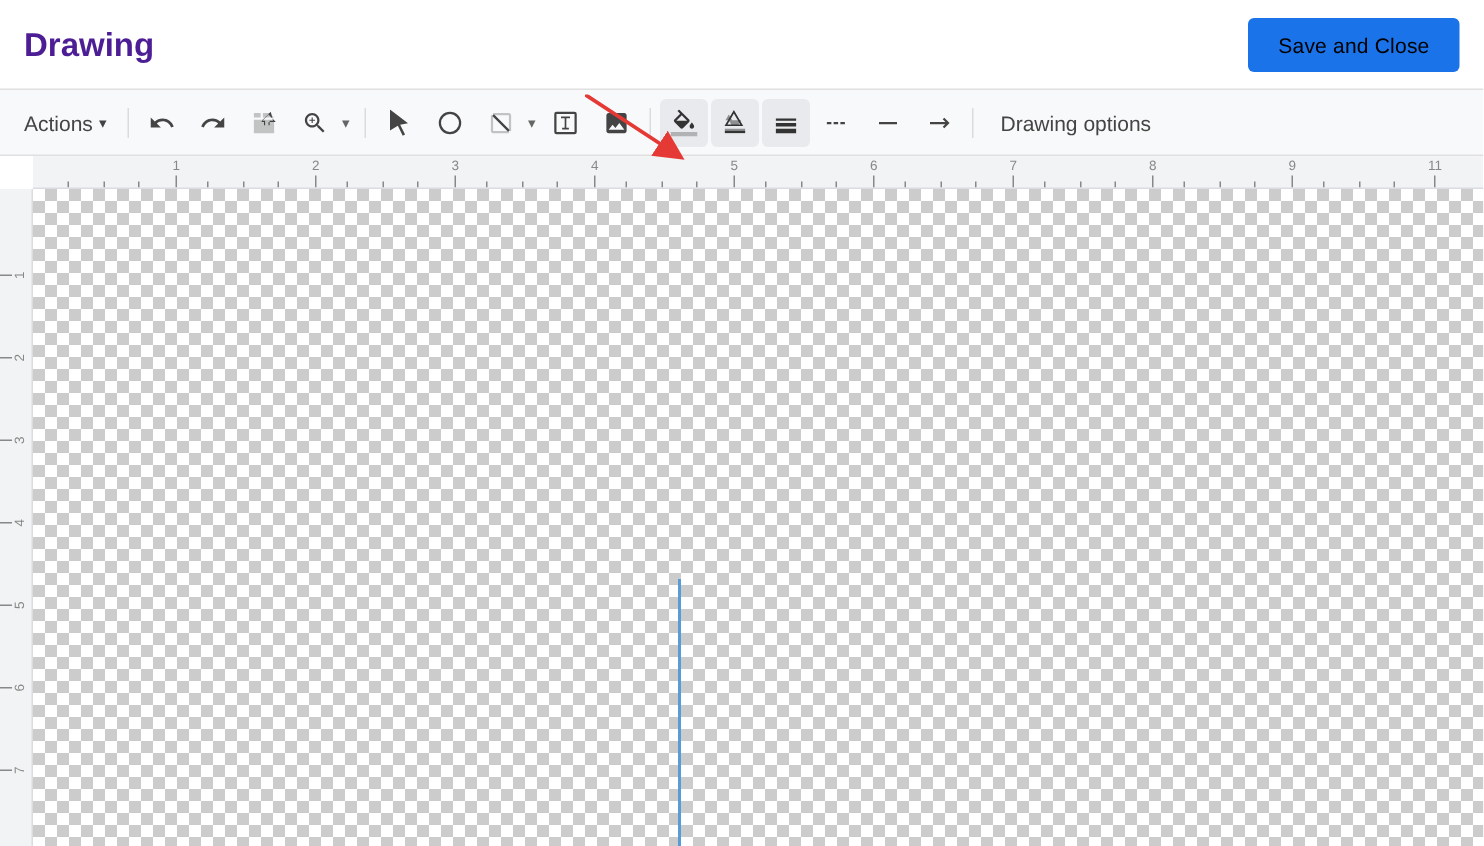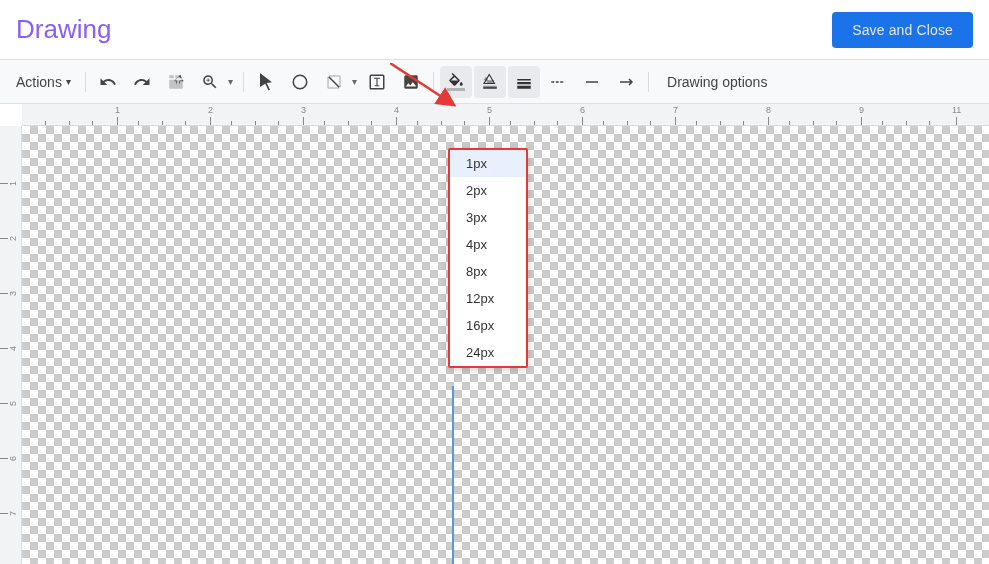--- a/index.html
+++ b/index.html
@@ -8,36 +8,36 @@
     
     #header {
       display: flex;
       align-items: center;
       justify-content: space-between;
       padding: 0 16px;
       height: 60px;
       border-bottom: 1px solid #e0e0e0;
     }
     #title {
-      font-size: 26px;
-      font-weight: 400;
-      color: #8b5cf6;
+      font-size: 22px;
+      font-weight: 700;
+      color: #4c1d95;
     }
     #autosave {
       font-size: 13px;
       color: #1a73e8;
       margin-left: 20px;
     }
     #header-left {
       display: flex;
       align-items: center;
     }
     #save-close-btn {
       background: #1a73e8;
-      color: #e5e5e5;
+      color: #000000;
       border: none;
       border-radius: 4px;
       padding: 10px 20px;
       font-size: 14px;
       font-weight: 500;
       cursor: pointer;
       letter-spacing: 0.01em;
       text-align: center;
     }
 
@@ -526,24 +526,13 @@
         <span class="tick" style="width:8px;"></span>
         <span class="label" style="writing-mode:vertical-lr;transform:rotate(180deg);font-size:9px;color:#888;margin:0;">7</span>
       </div>
     </div>
 
   <div id="drawing-canvas">
 
     <div id="canvas-line"></div>
   </div>
 
-  <div id="border-weight-dropdown">
-
-  <div class="dropdown-item selected">1px</div>
-      <div class="dropdown-item">2px</div>
-      <div class="dropdown-item">3px</div>
-      <div class="dropdown-item">4px</div>
-      <div class="dropdown-item">8px</div>
-      <div class="dropdown-item">12px</div>
-      <div class="dropdown-item">16px</div>
-      <div class="dropdown-item">24px</div>
-    </div>
 </div>
 
 </body></html>

